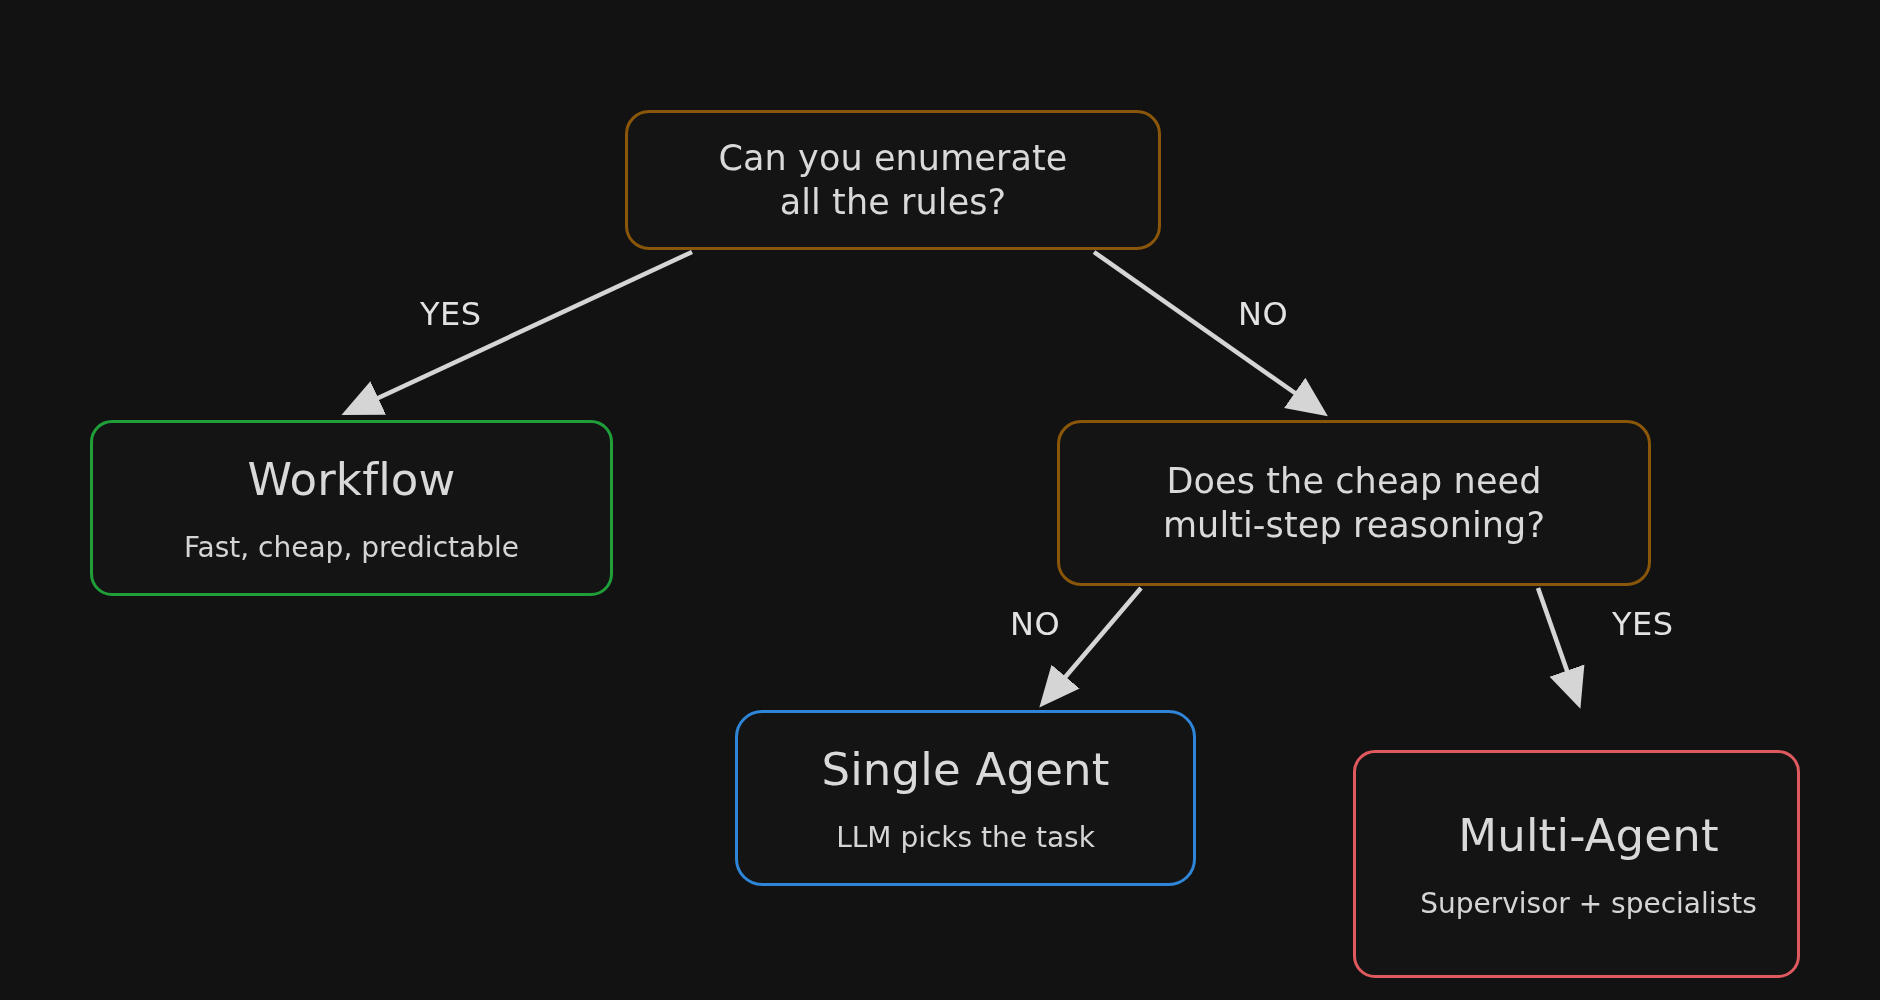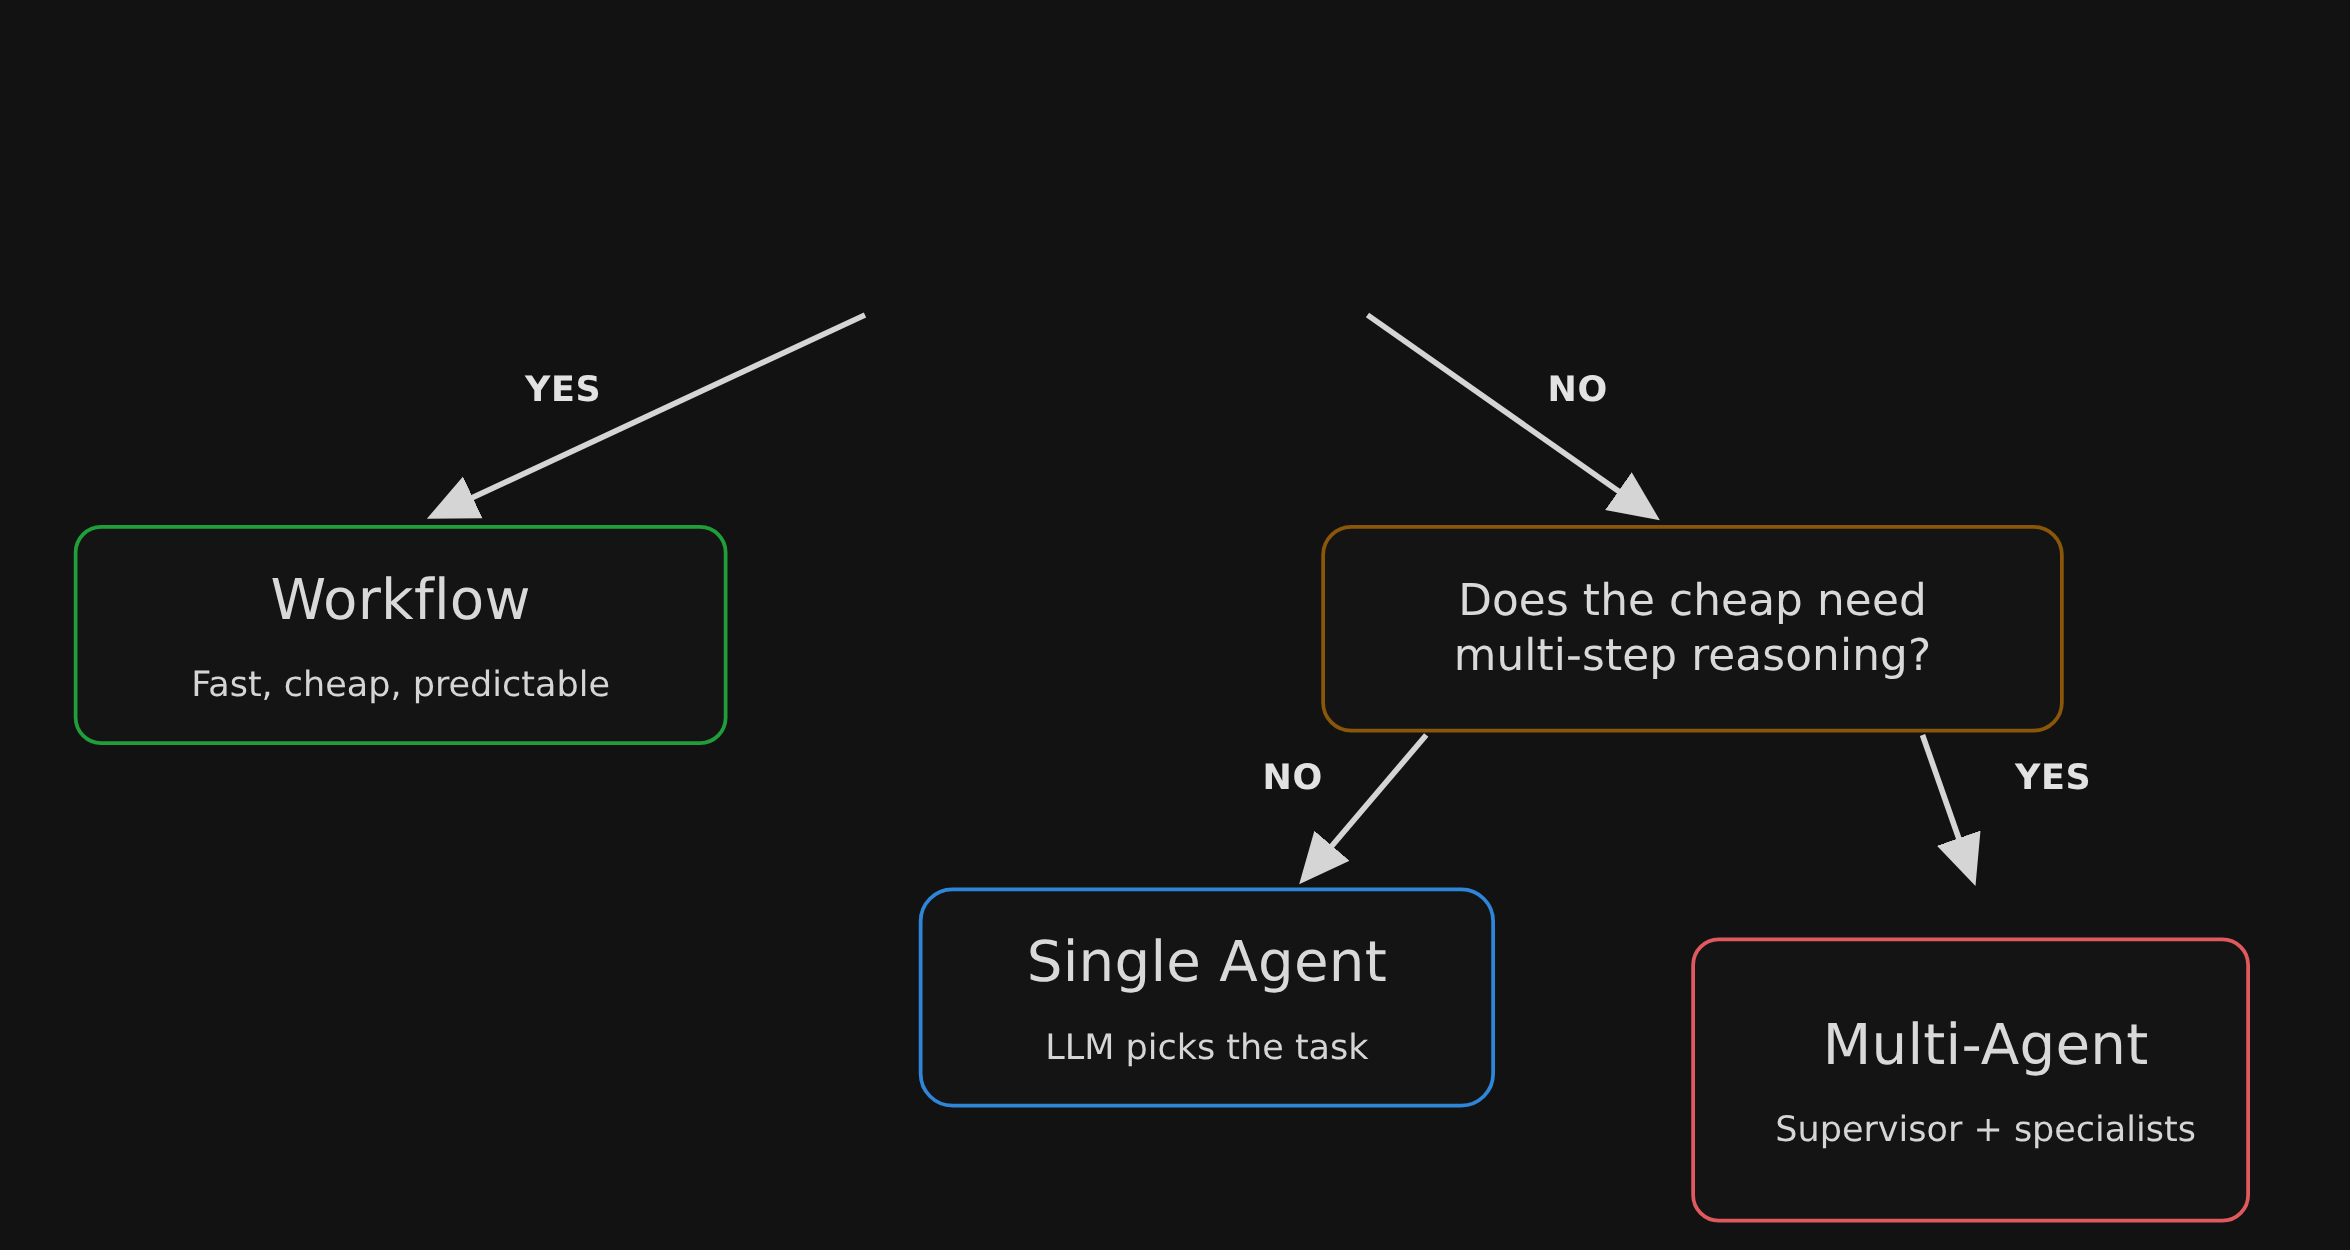--- a/index.html
+++ b/index.html
@@ -65,30 +65,30 @@
   }
   .terminal .node-sub {
     font-size: 28px;
     font-weight: 400;
     margin-top: 22px;
   }
 
   
   #node-root      { left: 625px;  top: 110px; width: 536px; height: 140px; border-color: #8a5609; }
   #node-need      { left: 1057px; top: 420px; width: 594px; height: 166px; border-color: #8a5609; }
-  #node-workflow  { left: 59px;   top: 420px; width: 523px; height: 176px; border-color: #1f9e3a; }
+  #node-workflow  { left: 90px;   top: 420px; width: 523px; height: 176px; border-color: #1f9e3a; }
   #node-single    { left: 735px;  top: 710px; width: 461px; height: 176px; border-color: #2f86d8; }
   #node-multi     { left: 1353px; top: 750px; width: 447px; height: 228px; border-color: #e0595e; padding-left: 24px; }
 
   
   .edge-label {
     position: absolute;
     color: #e2e2e2;
-    font-size: 28px;
-    font-weight: 700;
+    font-size: 32px;
+    font-weight: 400;
     letter-spacing: 0.5px;
     white-space: nowrap;
   }
   #label-yes-1 { left: 420px;  top: 295px; }
   #label-no-1  { left: 1238px; top: 295px; }
   #label-no-2  { left: 1010px; top: 605px; }
   #label-yes-2 { left: 1612px; top: 605px; }
 </style>
 </head>
 <body>
@@ -112,20 +112,24 @@
   </svg>
 
   <span class="edge-label" id="label-yes-1">YES</span>
 
   <span class="edge-label" id="label-no-1">NO</span>
 
   <span class="edge-label" id="label-no-2">NO</span>
 
   <span class="edge-label" id="label-yes-2">YES</span>
 
+  <div class="node decision" id="node-root" style="border-color: rgb(138, 86, 9);">
+    <div class="node-title">Can you enumerate
+all the rules?</div>
+  </div>
 
   <div class="node terminal" id="node-workflow" style="border-color: rgb(31, 158, 58);">
     <div class="node-title">Workflow</div>
     <div class="node-sub">Fast, cheap, predictable</div>
   </div>
 
   <div class="node decision" id="node-need" style="border-color: rgb(138, 86, 9);">
     <div class="node-title">Does the cheap need
 multi-step reasoning?</div>
   </div>

